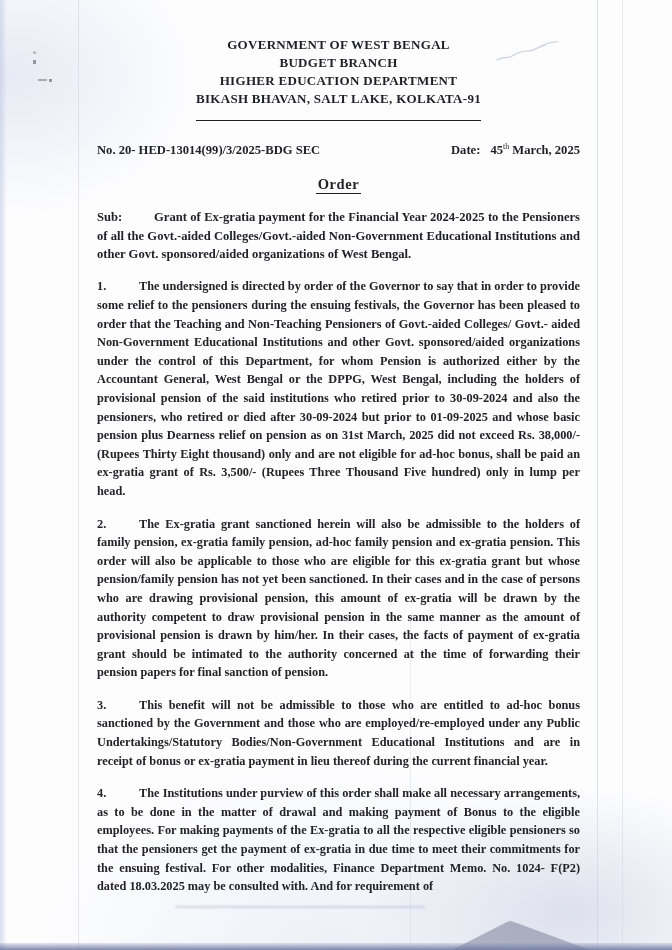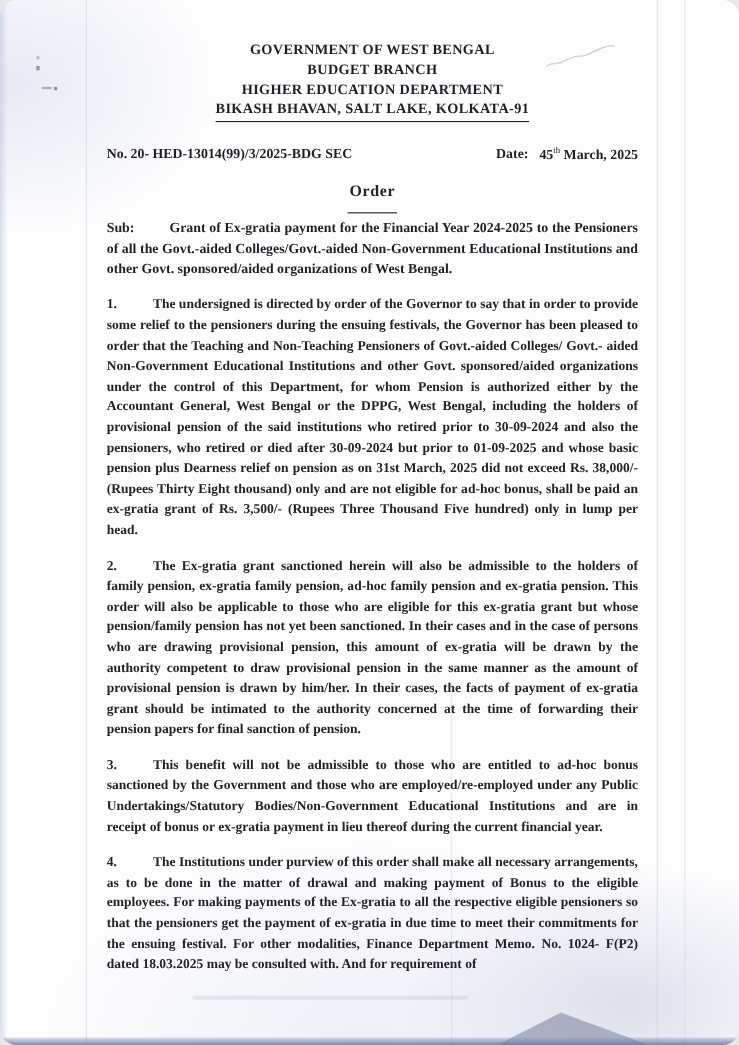--- a/index.html
+++ b/index.html
@@ -5,47 +5,46 @@
   html,body{margin:0;padding:0;background:#e8e8ea;}
   .page{
     position:relative;width:672px;height:950px;margin:0 auto;overflow:hidden;
     background:
       radial-gradient(ellipse 300px 180px at 85% 96%, rgba(196,203,222,.55), rgba(196,203,222,0) 70%),
       radial-gradient(ellipse 260px 200px at 2% 8%, rgba(205,212,232,.45), rgba(205,212,232,0) 70%),
       radial-gradient(ellipse 400px 250px at 50% 100%, rgba(210,216,234,.35), rgba(210,216,234,0) 75%),
       #fdfdfe;
     font-family:"Liberation Serif","DejaVu Serif",serif;
     color:#232329;
-    border-radius:15px;
   }
   
   .edge-left{position:absolute;left:0;top:0;bottom:0;width:7px;background:linear-gradient(to right, rgba(186,196,226,.55), rgba(186,196,226,0));}
   .bottom-bar{position:absolute;left:0;right:0;bottom:0;height:7px;background:linear-gradient(to bottom, rgba(150,160,196,.25), rgba(96,108,152,.8));}
   .crease{position:absolute;top:0;bottom:0;width:1px;}
   .crease.c1{left:78px;background:rgba(203,209,228,.55);}
   .crease.c2{left:597px;background:rgba(203,209,228,.6);}
   .crease.c3{left:622px;background:rgba(203,209,228,.45);}
   .crease.c4{left:410px;top:620px;background:rgba(203,209,228,.4);}
   .smudge{position:absolute;left:175px;top:906px;width:250px;height:2px;background:rgba(148,160,198,.38);filter:blur(1px);}
   .wedge{position:absolute;left:452px;top:918px;width:138px;height:32px;background:rgba(112,120,144,.5);clip-path:polygon(42% 8%, 0 100%, 100% 100%);filter:blur(3px);}
   .speck{position:absolute;background:#4c4c56;opacity:.55;}
   .speck.s1{left:33px;top:51px;width:3px;height:3px;border-radius:50%;opacity:.35;}
   .speck.s2{left:33px;top:60px;width:3px;height:4px;}
   .speck.s3{left:38px;top:79px;width:9px;height:2px;opacity:.4;}
   .speck.s4{left:49px;top:79px;width:3px;height:3px;}
   .squiggle{position:absolute;left:495px;top:38px;width:66px;height:26px;opacity:.55;}
   
   .doc{position:absolute;left:97px;top:36px;width:483px;}
   .hdr{text-align:center;font-weight:bold;font-size:13px;line-height:18px;letter-spacing:.3px;color:#1f1f27;}
-  .hdr .u{display:inline-block;border-bottom:1.5px solid #1f1f27;padding-bottom:2px;}
+  .hdr .u{display:inline-block;border-bottom:1.5px solid #1f1f27;padding-bottom:12px;}
   .refrow{display:flex;justify-content:space-between;align-items:baseline;font-weight:bold;font-size:12.6px;margin-top:21px;color:#1f1f27;}
   .refrow sup{font-size:8px;font-weight:normal;}
   .refrow .dlab{margin-right:10px;}
   .order{text-align:center;margin-top:17px;}
-  .order span{font-weight:bold;font-size:14.5px;letter-spacing:.6px;border-bottom:1.5px solid #1f1f27;padding:0 2px 11px 2px;font-family:Liberation Serif, serif;}
+  .order span{font-weight:bold;font-size:14.5px;letter-spacing:.6px;border-bottom:1.5px solid #1f1f27;padding:0 2px 1px 2px;font-family:Liberation Serif, serif;}
   .subject{margin-top:15px;font-weight:bold;font-size:12.6px;line-height:18.4px;text-align:justify;color:#1f1f27;}
   .subject .slab{display:inline-block;width:57px;}
   .para{margin:14px 0 0 0;font-size:12.3px;line-height:18.6px;text-align:justify;font-weight:bold;}
   .para .pnum{display:inline-block;width:42px;}
 </style>
 </head>
 <body>
 
 <div class="page">
 

